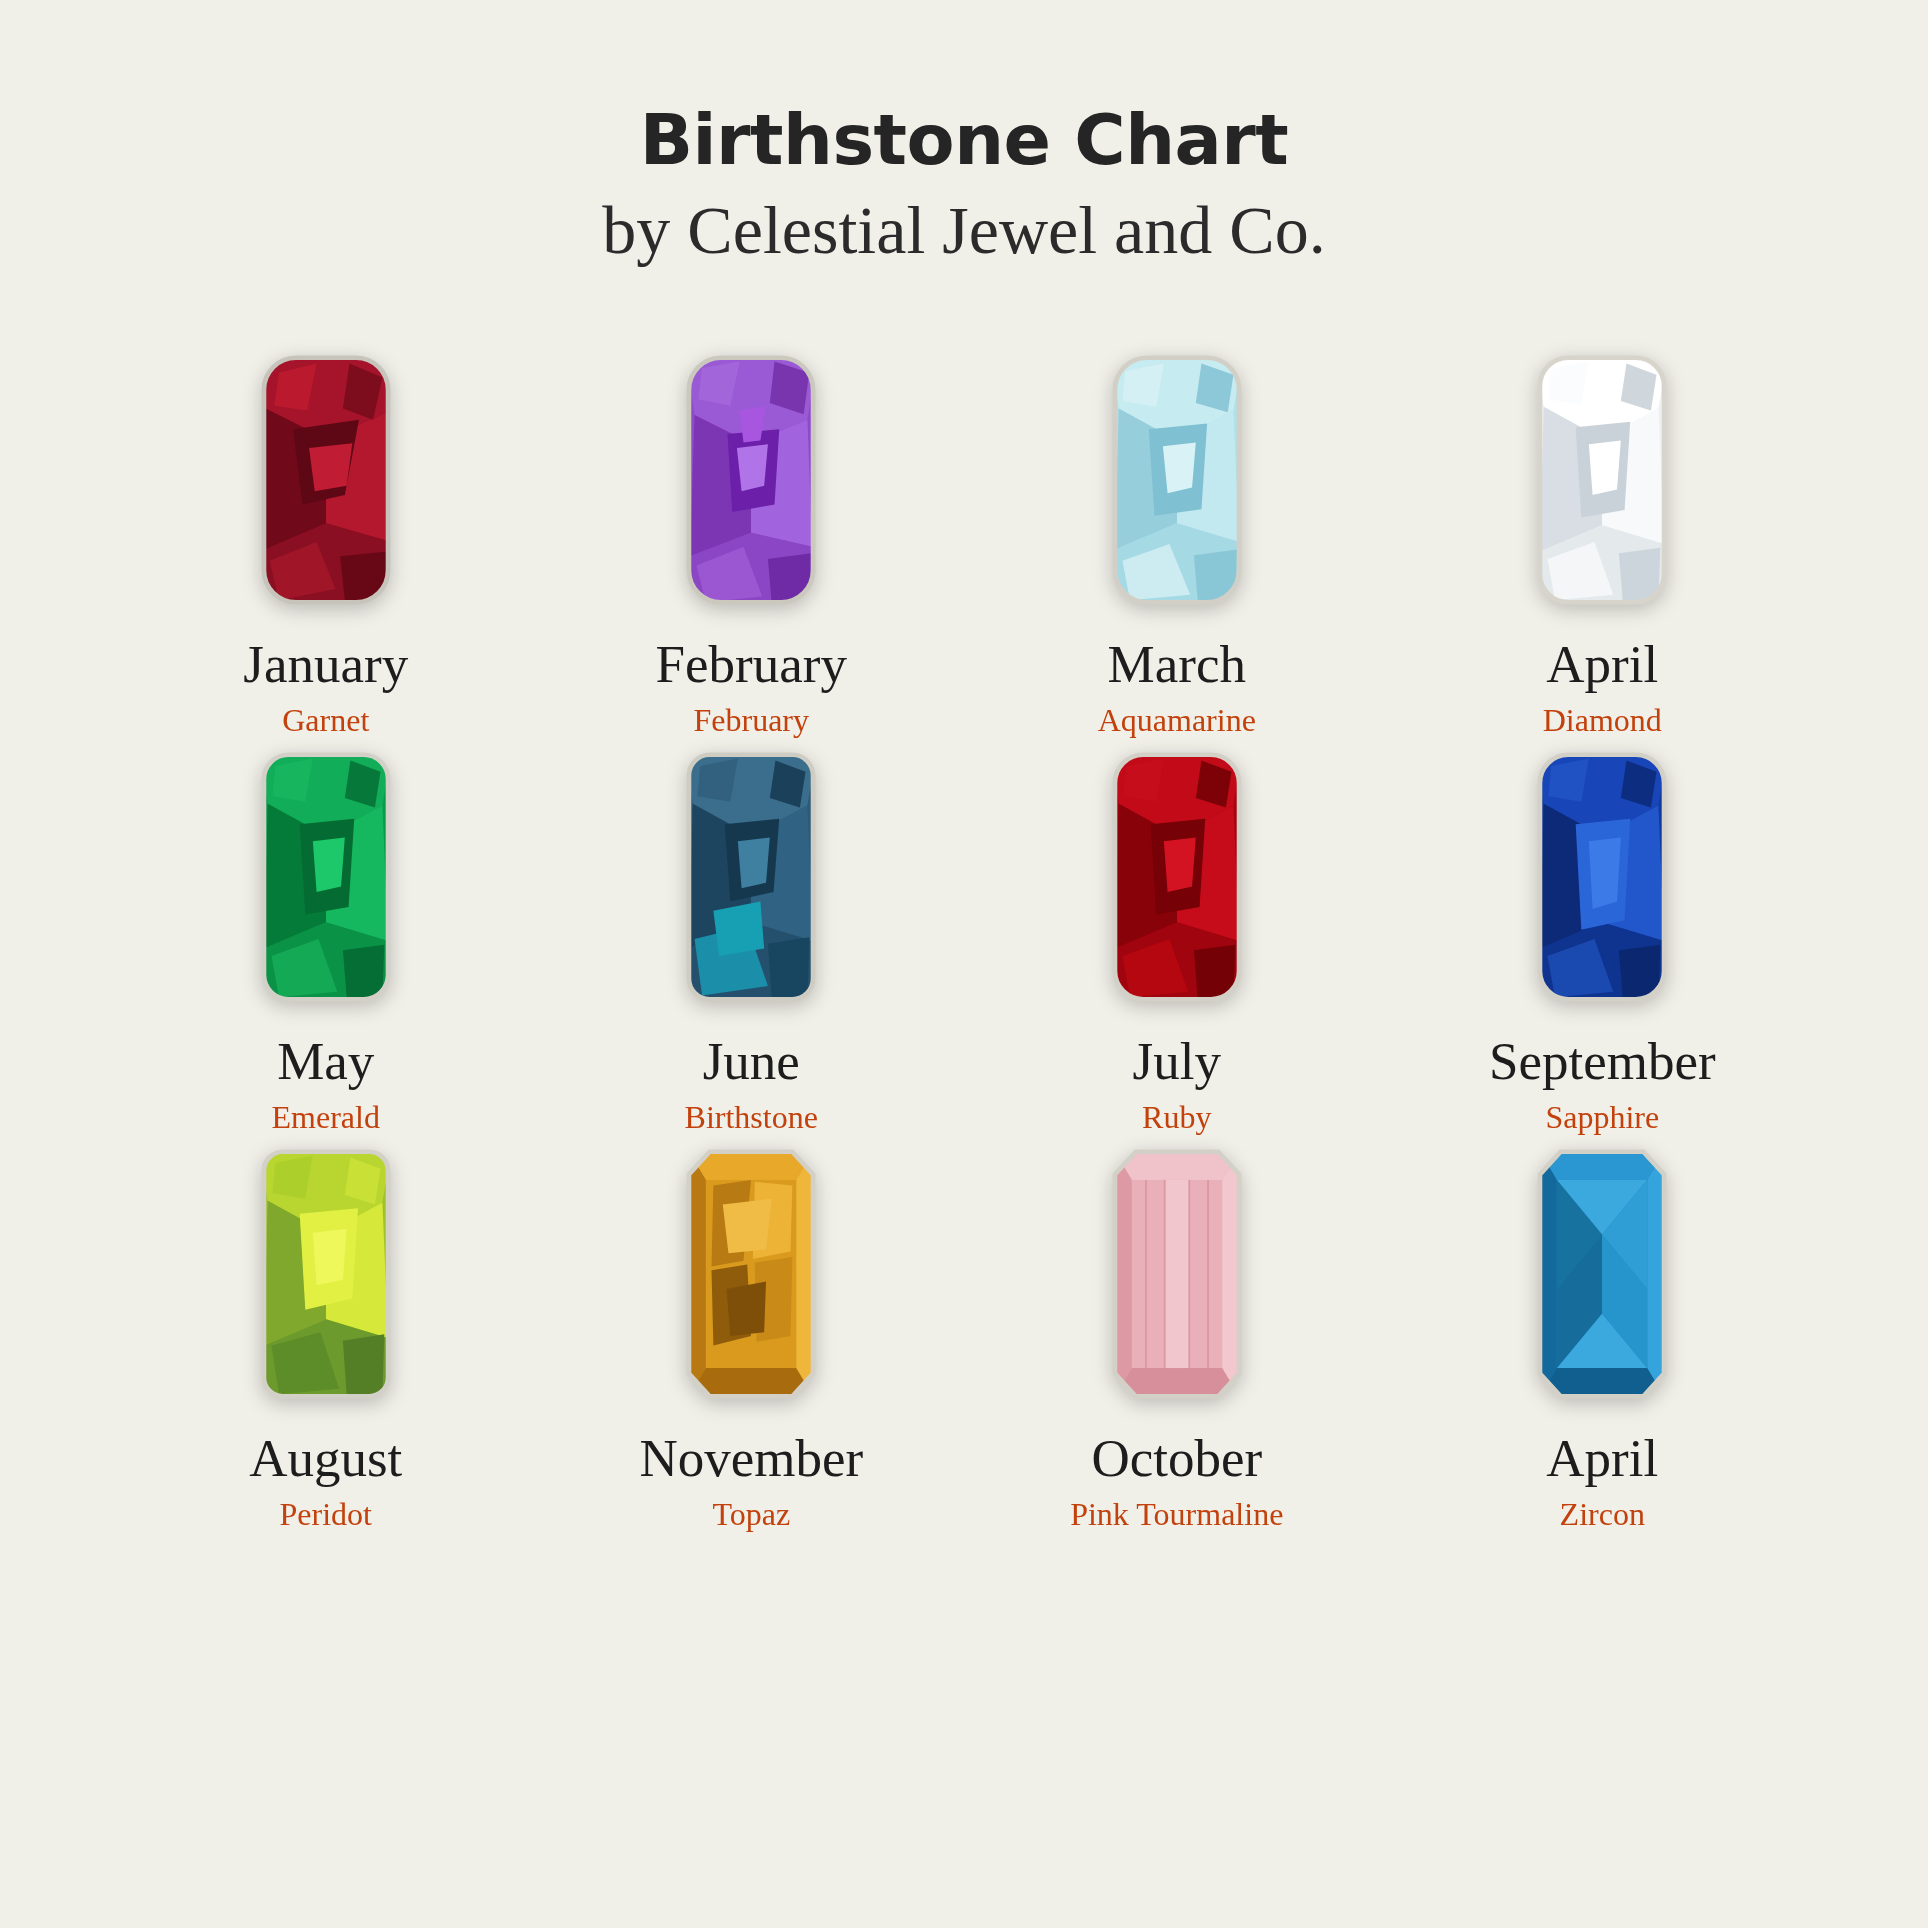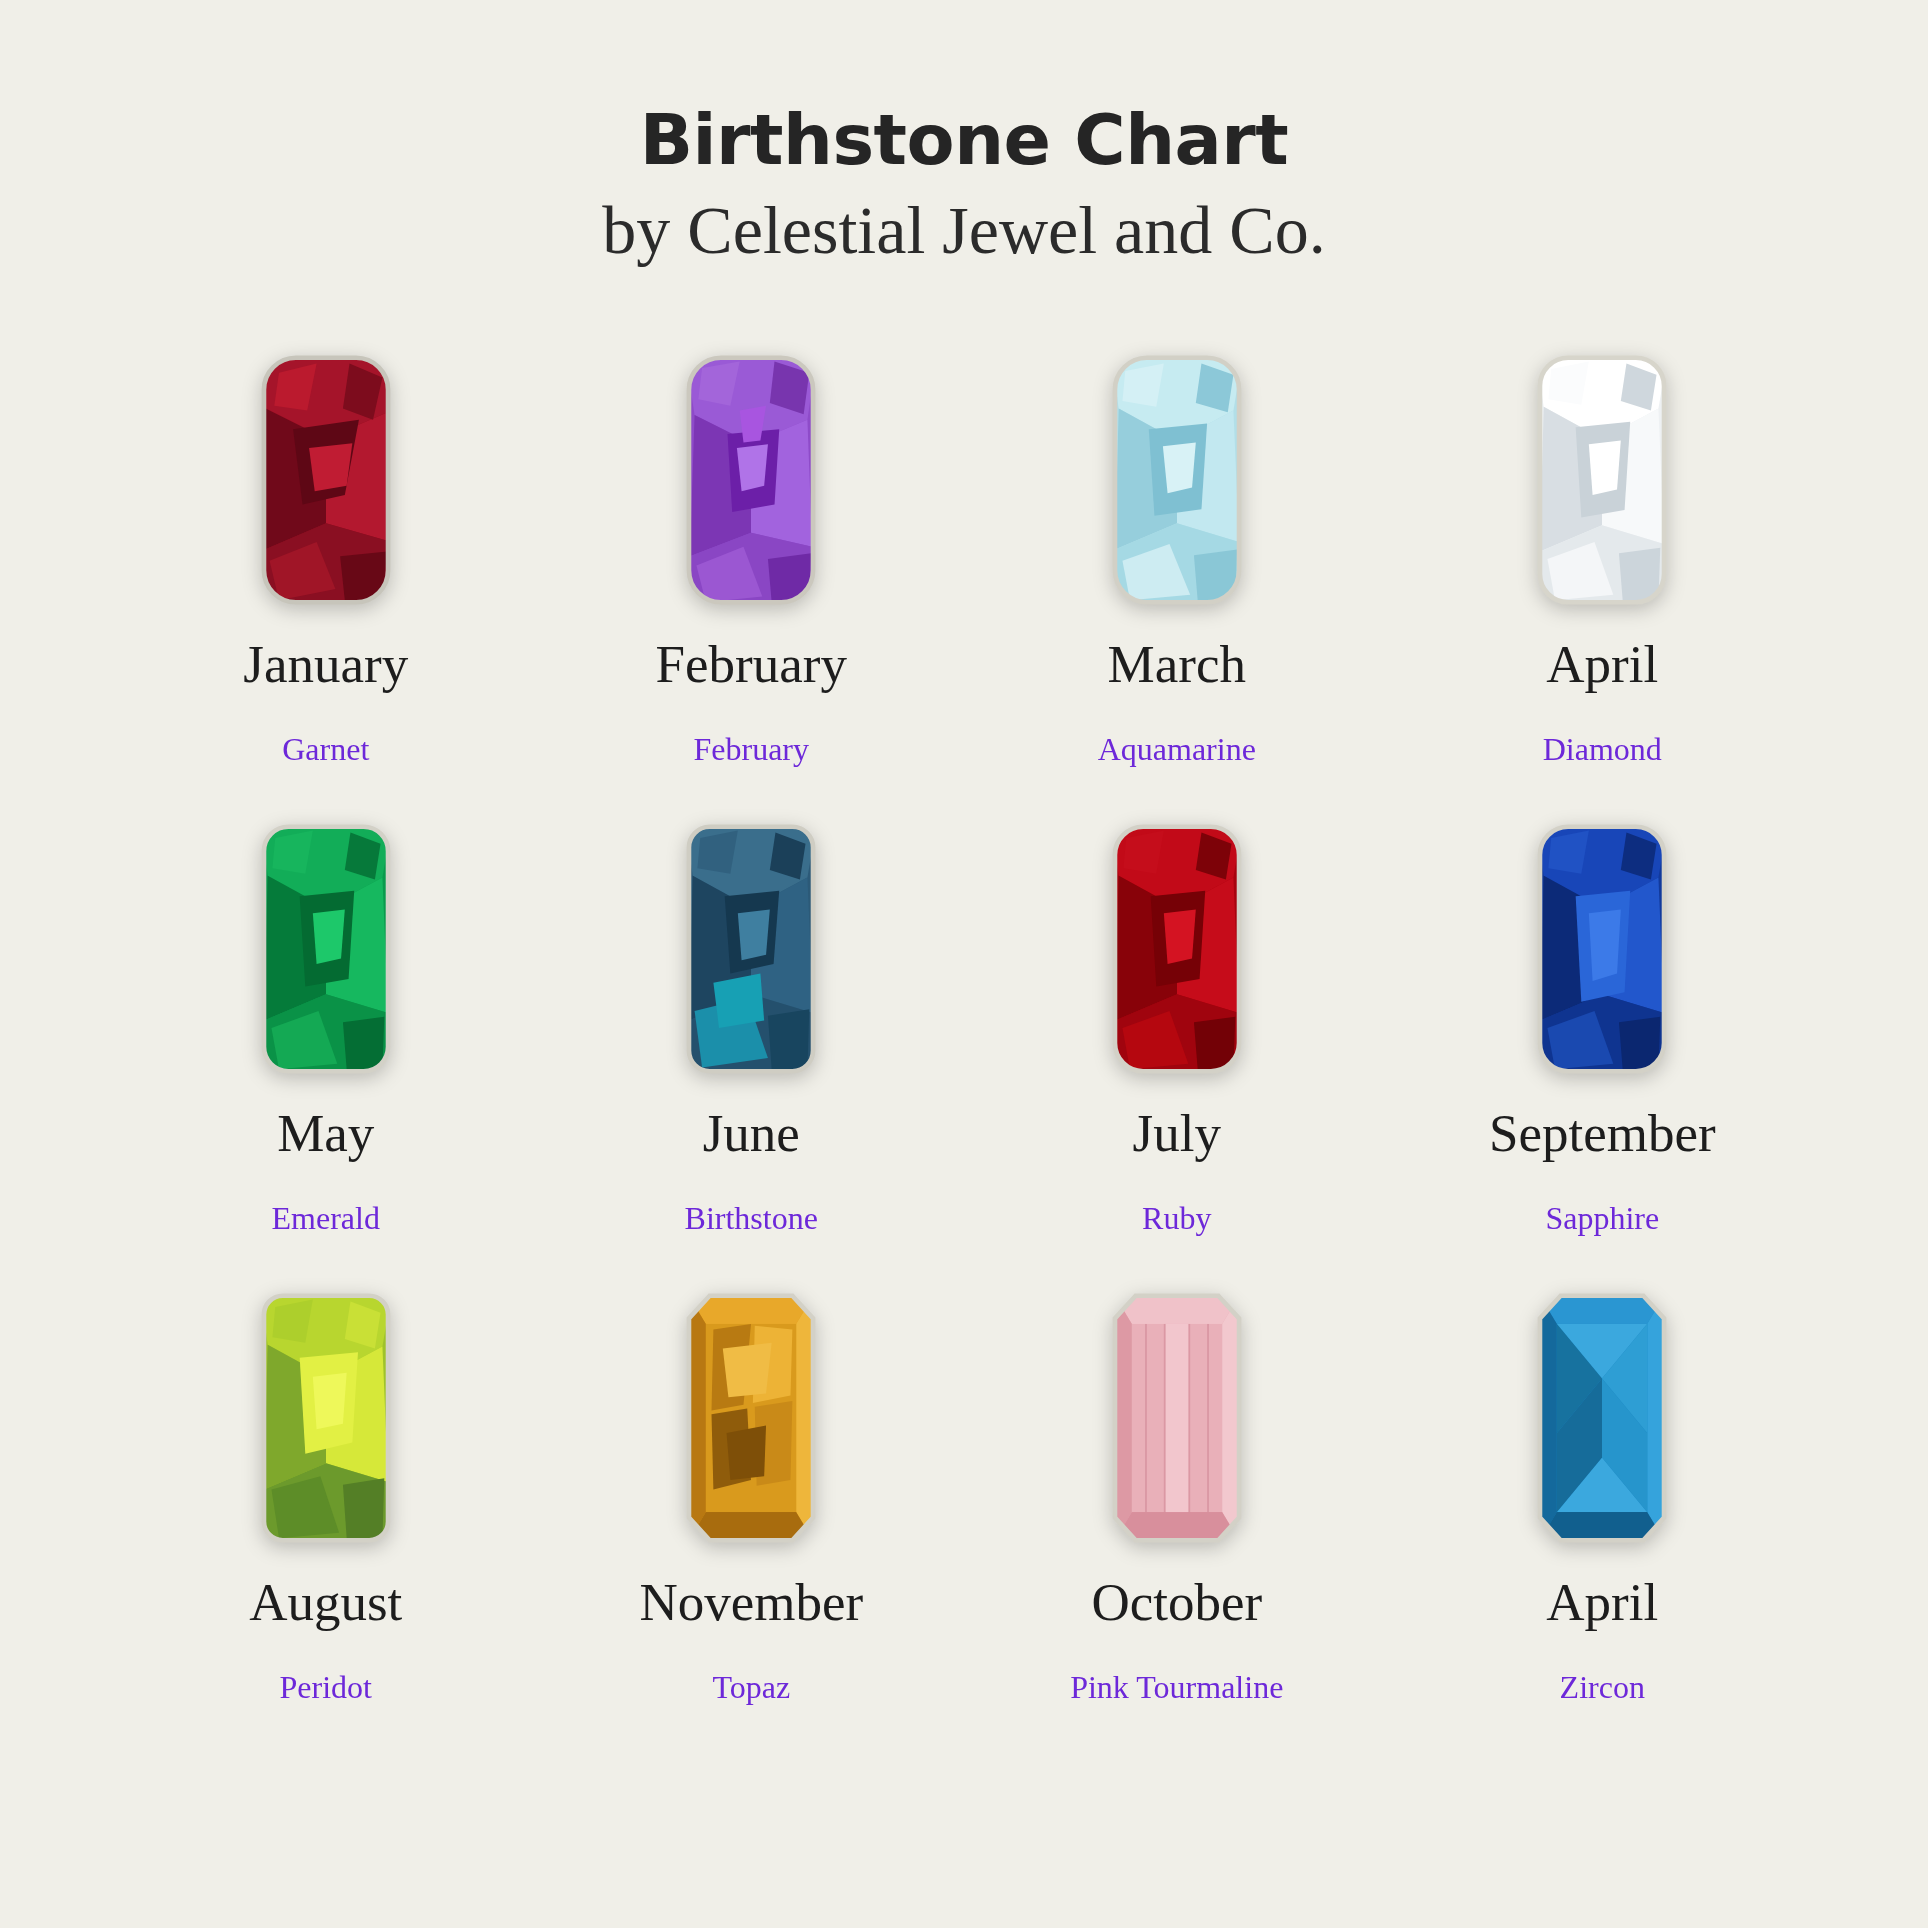--- a/index.html
+++ b/index.html
@@ -37,21 +37,20 @@
     font-family: "Liberation Serif", serif;
     font-size: 68px;
     color: #2b2b2b;
     margin: 17px 0 0 0;
     line-height: 1.05;
   }
   .grid {
     margin-top: 73px;
     display: grid;
     grid-template-columns: repeat(4, 1fr);
-    row-gap: 43px;
     padding: 0 113px;
     box-sizing: border-box;
   }
   .cell {
     display: flex;
     flex-direction: column;
     align-items: center;
   }
   .gem-wrap {
     width: 169px;
@@ -75,22 +74,22 @@
     font-family: "Liberation Serif", serif;
     font-size: 53px;
     color: #1d1d1d;
     margin-top: 17px;
     line-height: 1;
     white-space: nowrap;
   }
   .stone {
     font-family: "Liberation Serif", serif;
     font-size: 32px;
-    color: #6d28d9;
-    margin-top: 42px;
+    color: #c2410c;
+    margin-top: 13px;
     line-height: 1;
     white-space: nowrap;
   }
 </style>
 </head>
 <body>
 
 <div class="page">
 
   <div class="header">

